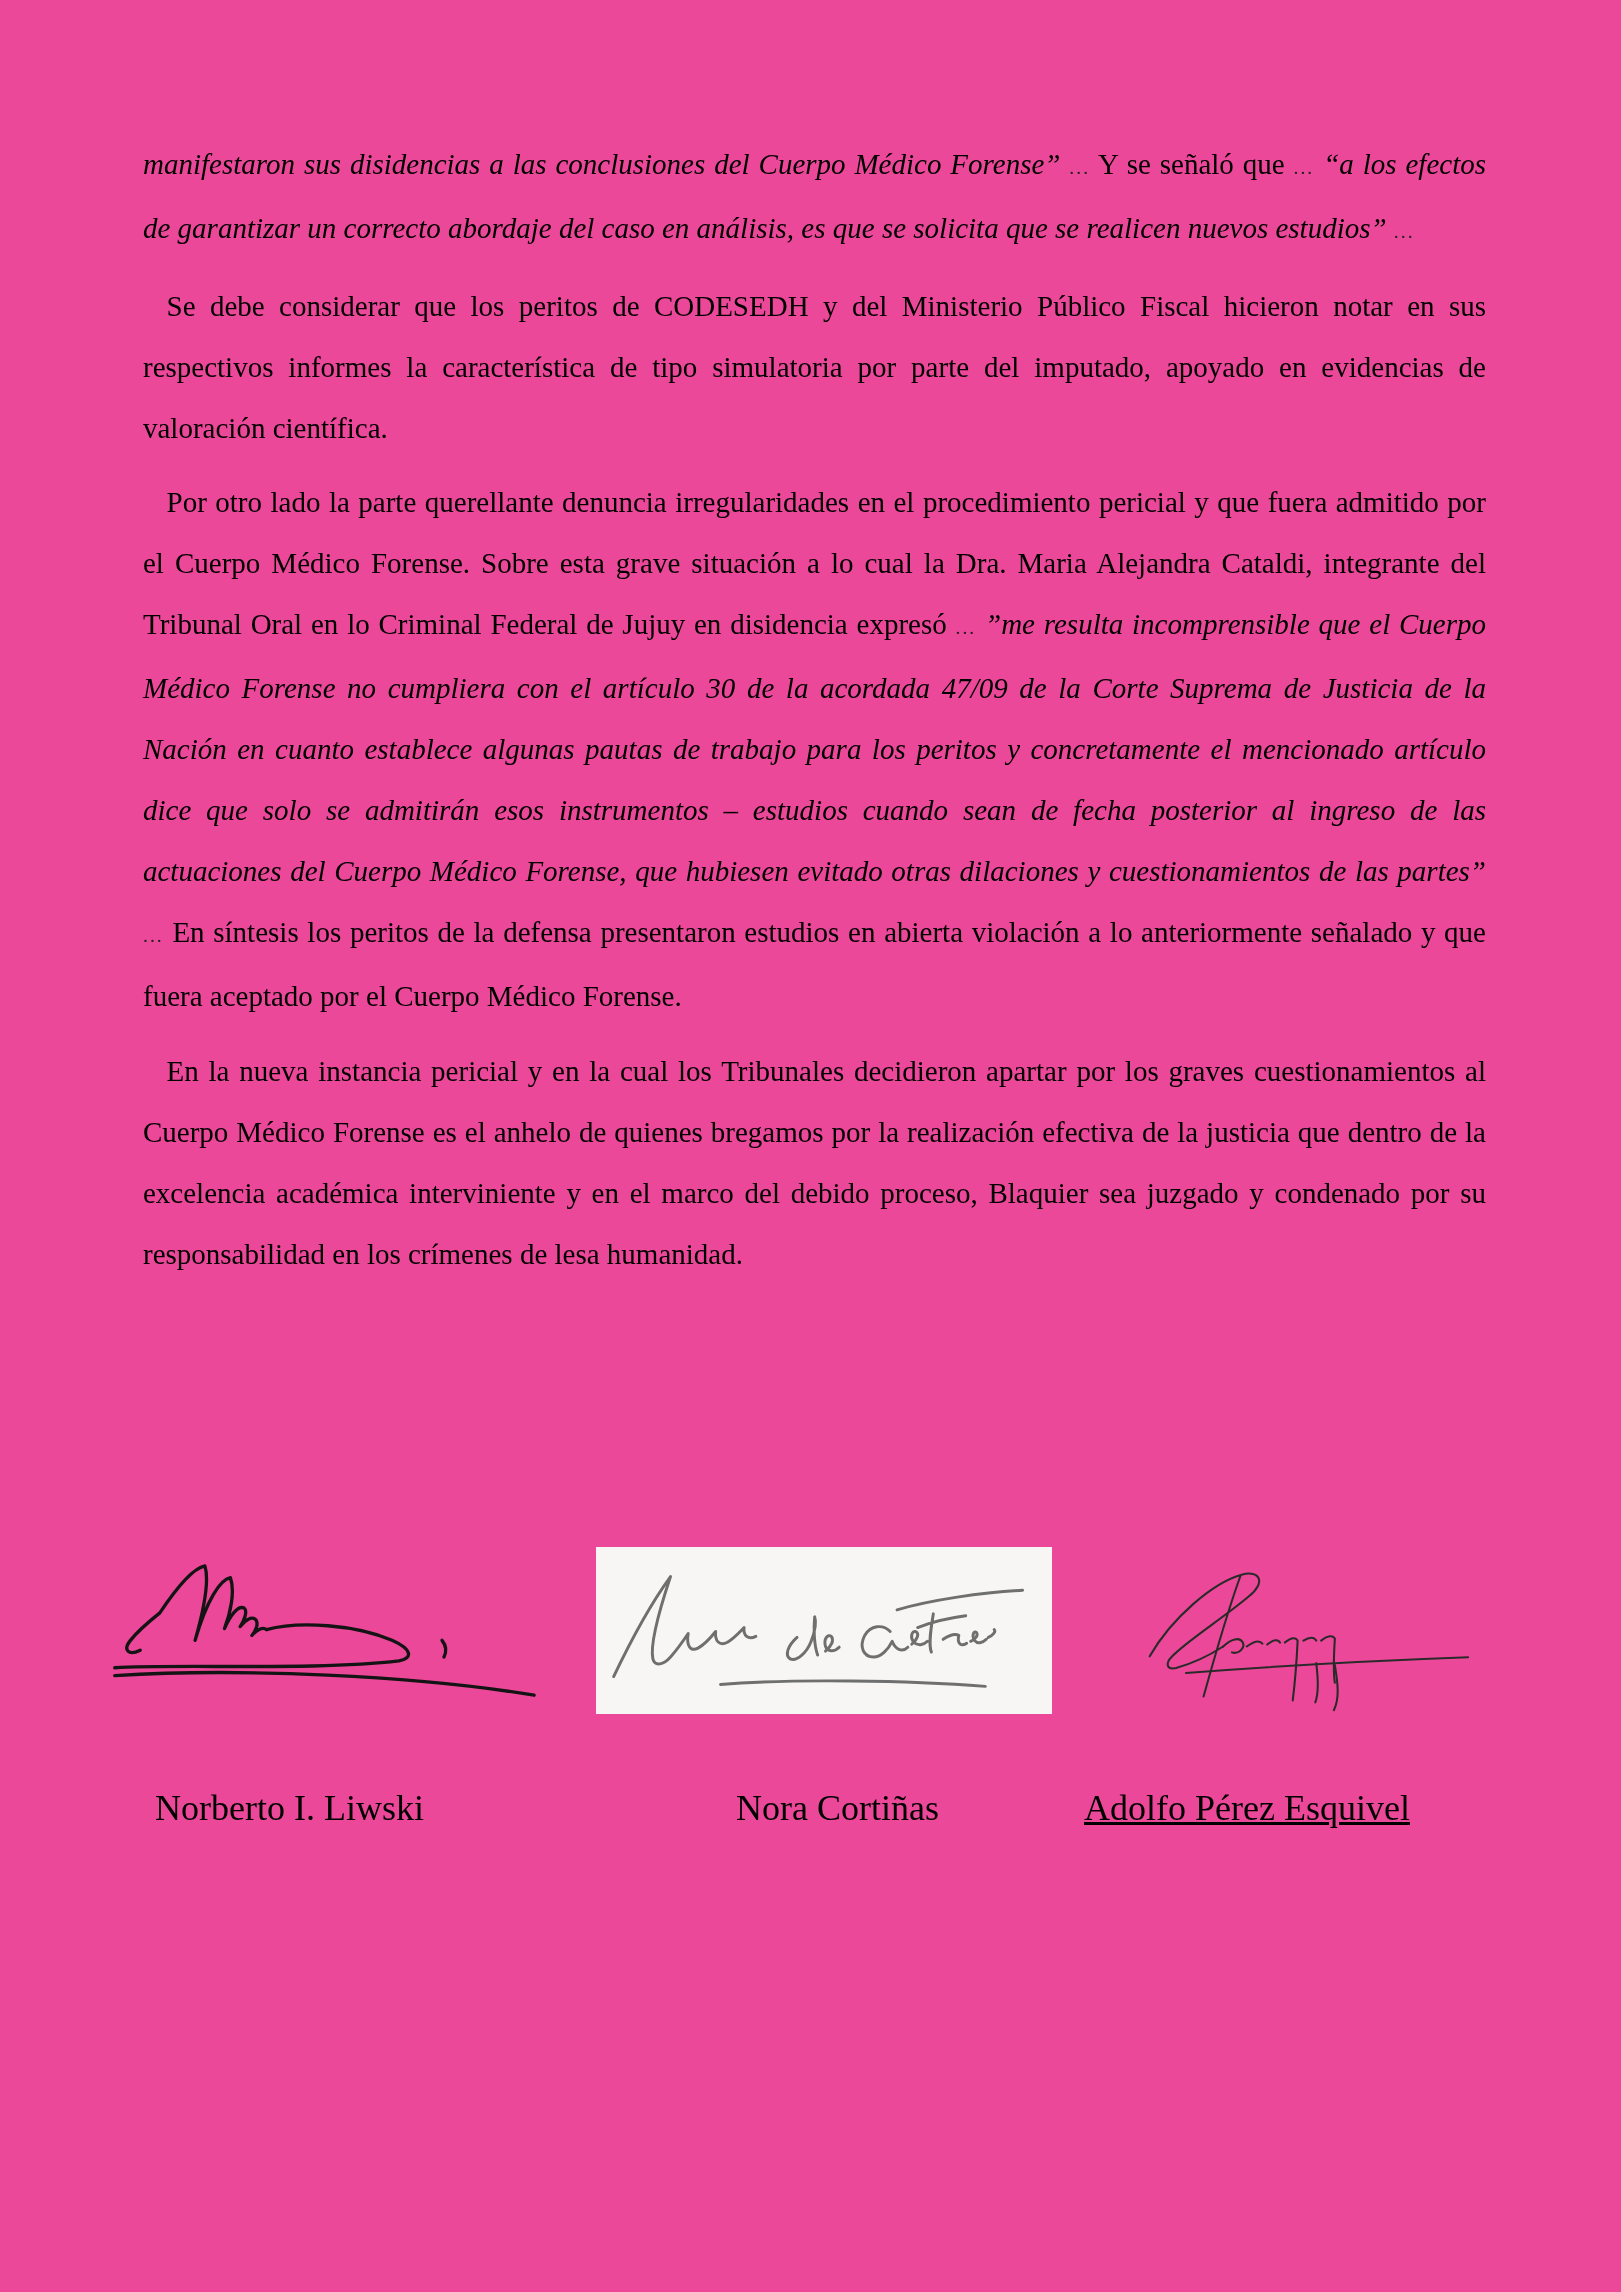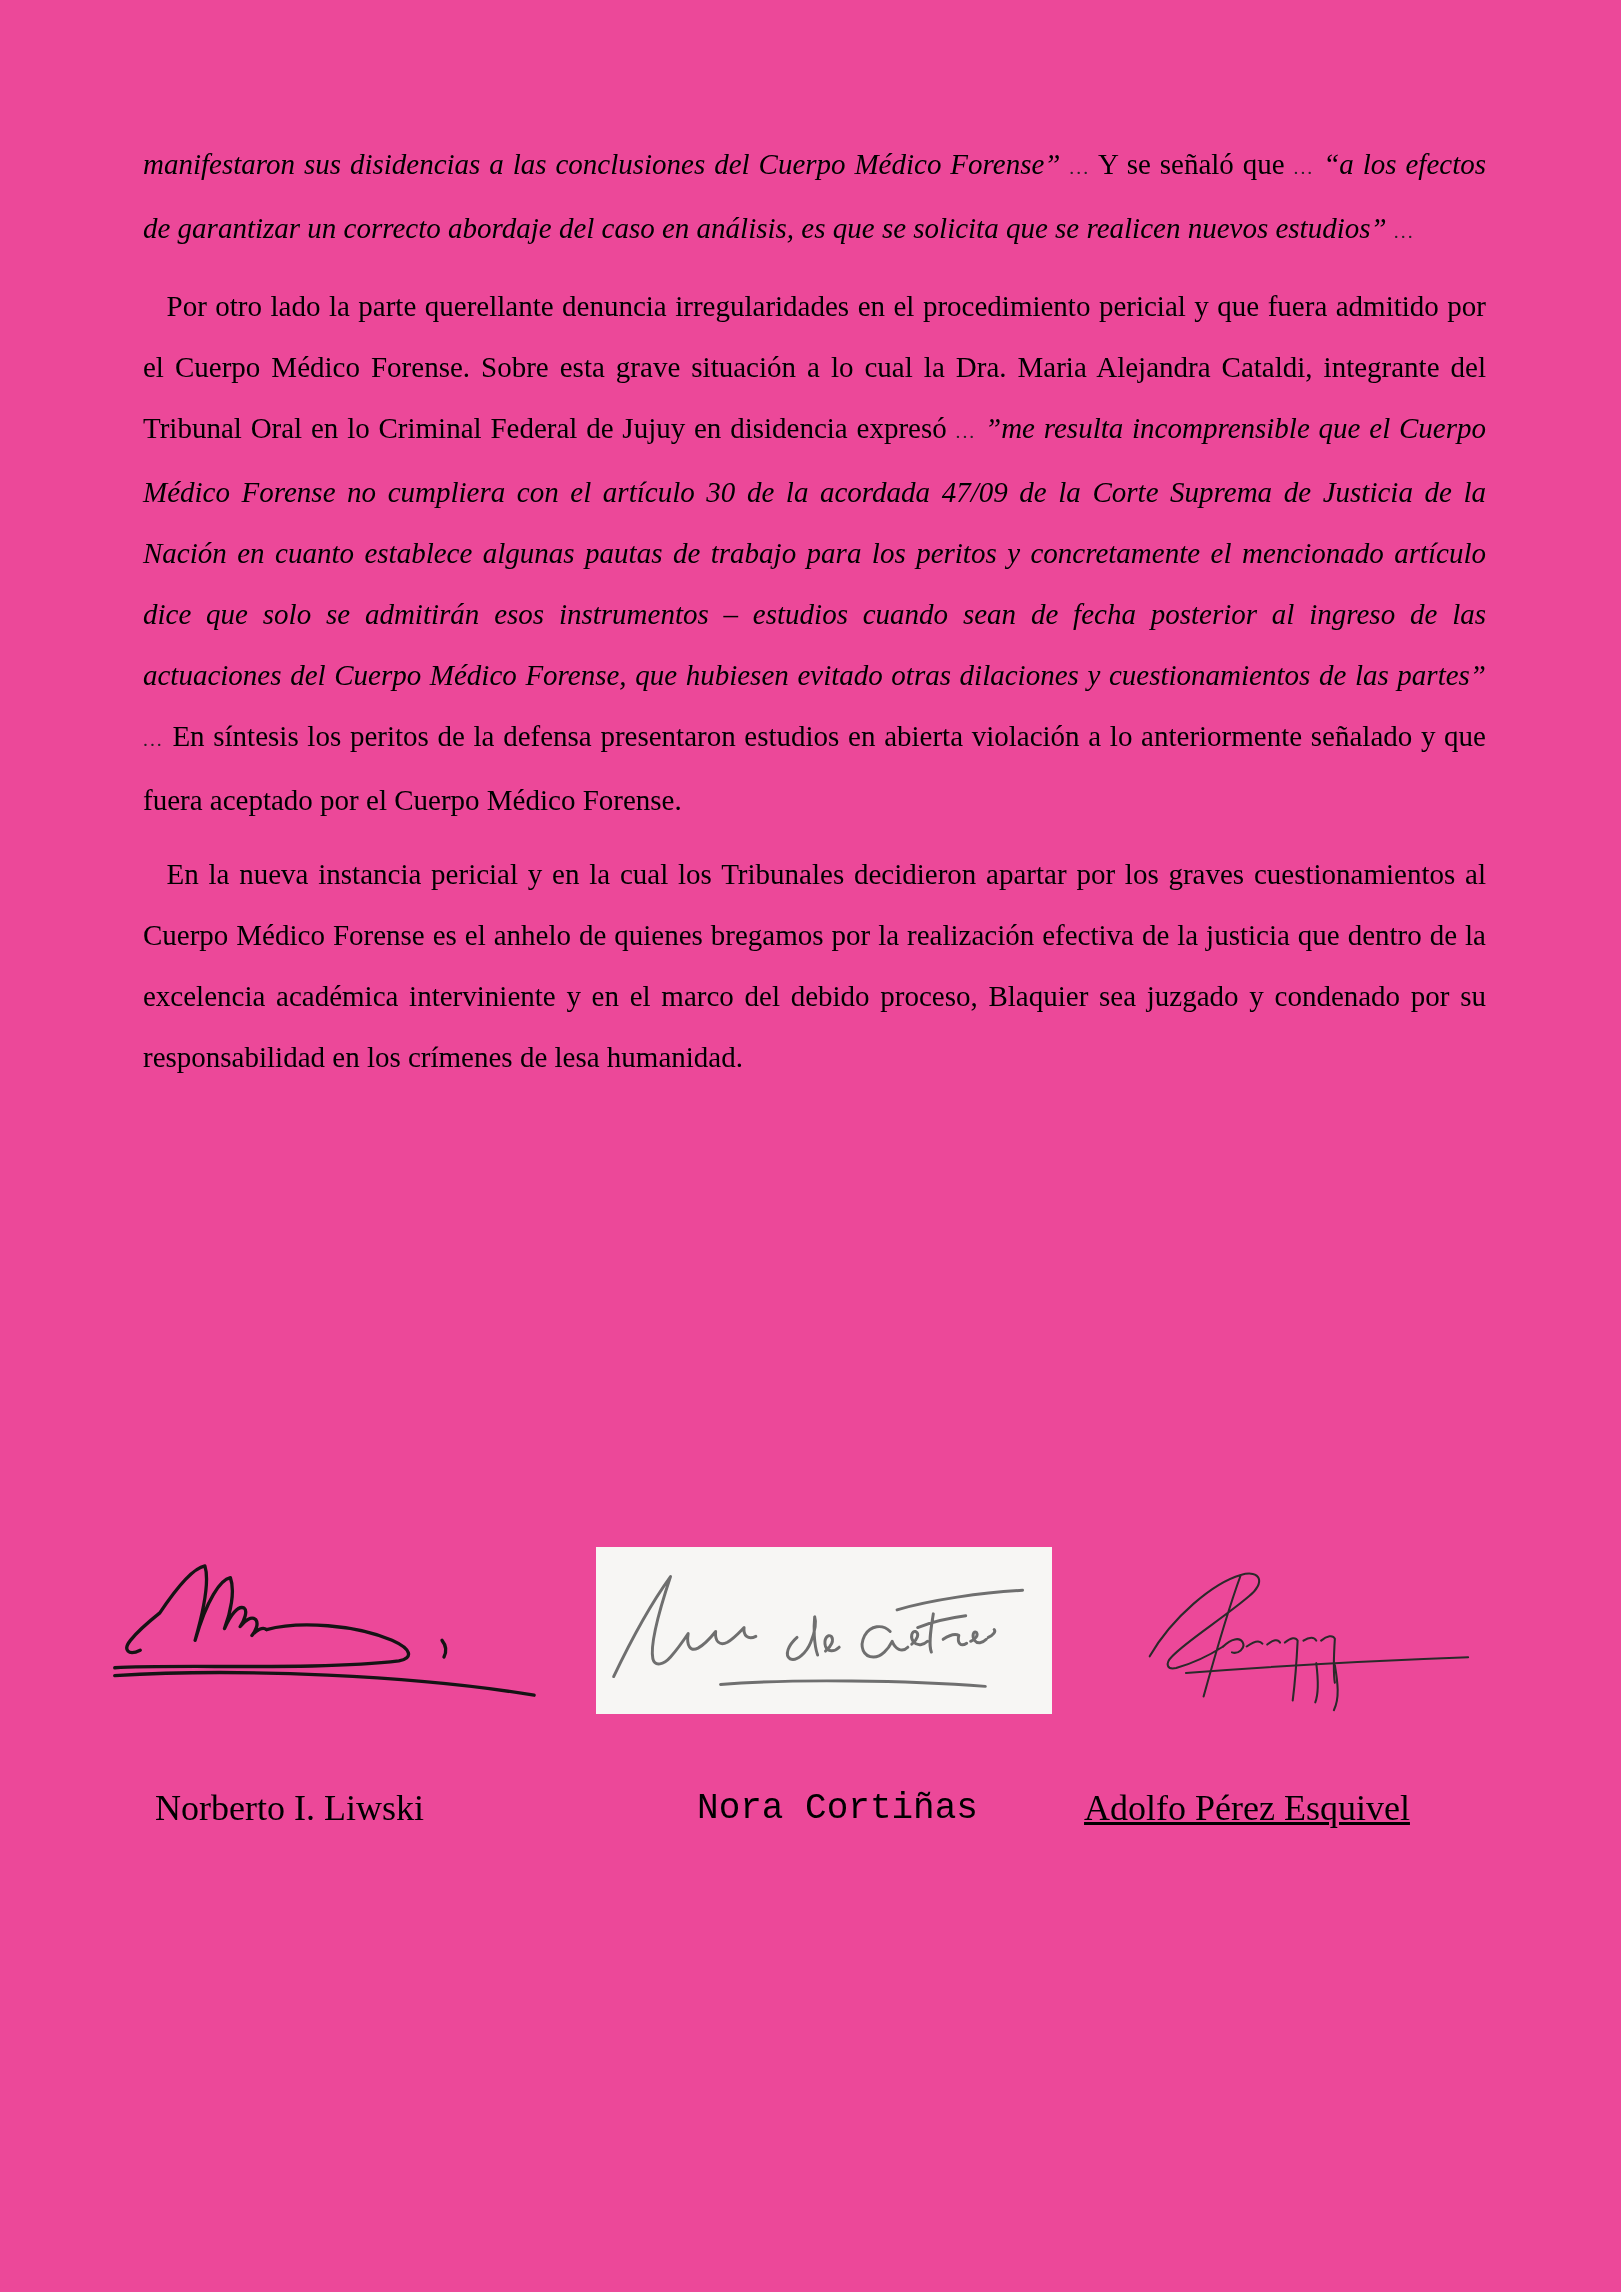--- a/index.html
+++ b/index.html
@@ -58,32 +58,33 @@
   .sig-3 { left: 1135px; top: 1563px; }
   .sig-3 path { stroke: #2a2a2a; stroke-width: 2.1px; }
   .signatory {
     position: absolute;
     font-size: 36px;
     line-height: 61px;
     white-space: nowrap;
   }
   .signatory .role-line { display: block; }
   .signatory-1 { left: 155px; top: 1778px; text-align: left; }
-  .signatory-2 { left: 617px; top: 1778px; width: 441px; text-align: center; font-family: Liberation Mono, monospace; }
+  .signatory-2 { left: 617px; top: 1778px; width: 441px; text-align: center; }
   .signatory-3 { left: 1046px; top: 1778px; width: 402px; text-align: center; text-decoration: underline; }
 </style>
 </head>
 <body>
 
 <div class="page">
 
   <div class="text-block">
 
     <p class="para"><span class="it">manifestaron sus disidencias a las conclusiones del Cuerpo Médico Forense” </span><span class="ell">...</span><span> Y se señaló que </span><span class="ell">...</span><span class="it"> “a los efectos de garantizar un correcto abordaje del caso en análisis, es que se solicita que se realicen nuevos estudios” </span><span class="ell">...</span></p>
 
+    <p class="para indent"><span>Se debe considerar que los peritos de CODESEDH y del Ministerio Público Fiscal hicieron notar en sus respectivos informes la característica de tipo simulatoria por parte del imputado, apoyado en evidencias de valoración científica.</span></p>
 
     <p class="para indent"><span>Por otro lado la parte querellante denuncia irregularidades en el procedimiento pericial y que fuera admitido por el Cuerpo Médico Forense. Sobre esta grave situación a lo cual la Dra. Maria Alejandra Cataldi, integrante del Tribunal Oral en lo Criminal Federal de Jujuy en disidencia expresó </span><span class="ell">...</span><span class="it"> ”me resulta incomprensible que el Cuerpo Médico Forense no cumpliera con el artículo 30 de la acordada 47/09 de la Corte Suprema de Justicia de la Nación en cuanto establece algunas pautas de trabajo para los peritos y concretamente el mencionado artículo dice que solo se admitirán esos instrumentos – estudios cuando sean de fecha posterior al ingreso de las actuaciones del Cuerpo Médico Forense, que hubiesen evitado otras dilaciones y cuestionamientos de las partes” </span><span class="ell">...</span><span> En síntesis los peritos de la defensa presentaron estudios en abierta violación a lo anteriormente señalado y que fuera aceptado por el Cuerpo Médico Forense.</span></p>
 
     <p class="para indent"><span>En la nueva instancia pericial y en la cual los Tribunales decidieron apartar por los graves cuestionamientos al Cuerpo Médico Forense es el anhelo de quienes bregamos por la realización efectiva de la justicia que dentro de la excelencia académica interviniente y en el marco del debido proceso, Blaquier sea juzgado y condenado por su responsabilidad en los crímenes de lesa humanidad.</span></p>
 
   </div>
 
   <div class="sig-row">
 
     <svg class="sig sig-1" width="436" height="157" viewBox="0 0 445 160" aria-hidden="true">

